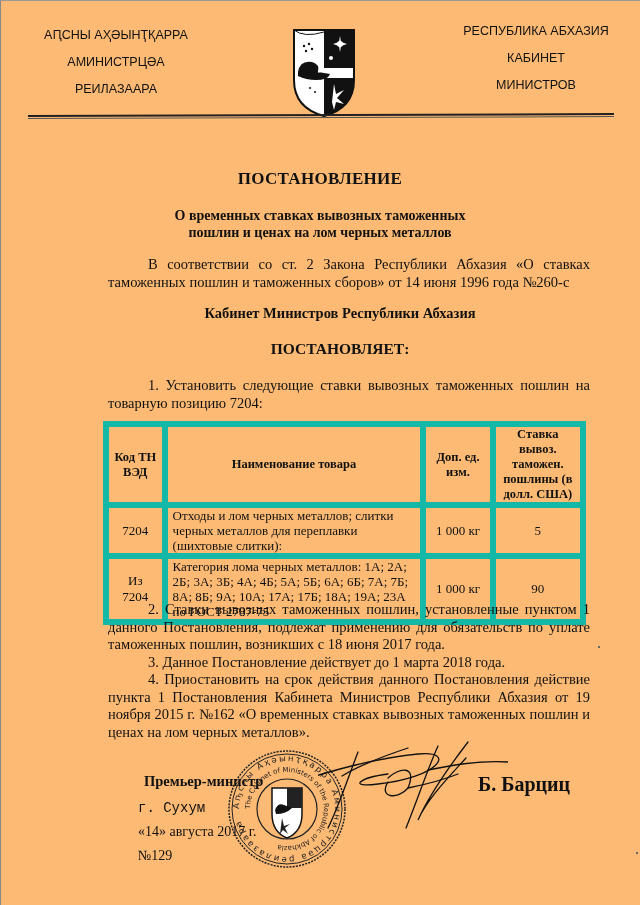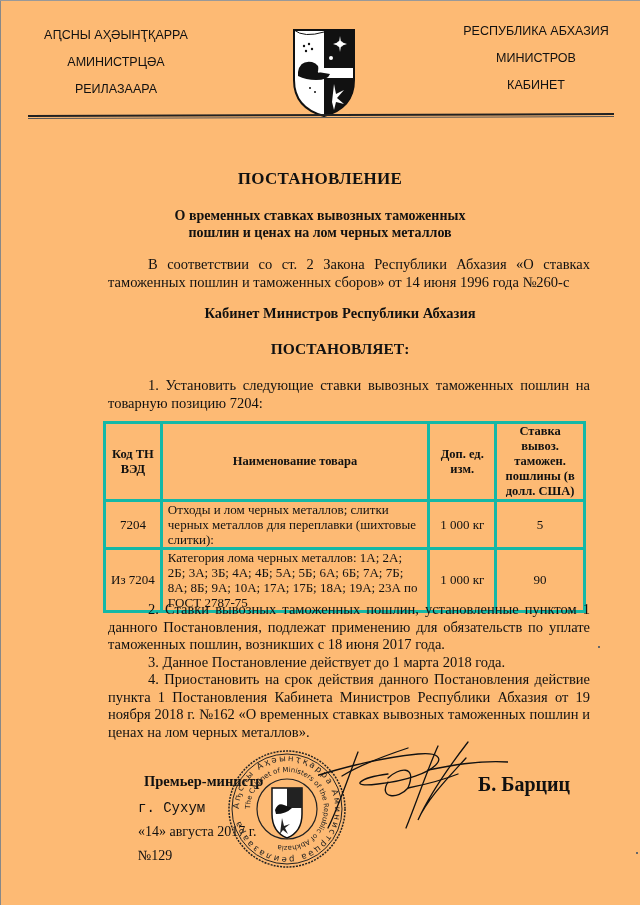--- a/index.html
+++ b/index.html
@@ -47,21 +47,21 @@
     .cabinet { top: 305px; font-size: 14.5px; }
     .resolves { top: 340px; font-size: 15.5px; }
     .p-one { top: 377px; }
 
     
     table.duties {
       position: absolute; left: 103px; top: 421px; width: 483px;
       border-collapse: collapse; font-size: 13px;
     }
     table.duties td, table.duties th {
-      border: 3px solid #14b8a6; padding: 0 5px; vertical-align: middle;
+      border: 6px solid #14b8a6; padding: 0 5px; vertical-align: middle;
     }
     table.duties th { font-weight: bold; text-align: center; line-height: 15px; font-size: 12.5px; }
     .c1 { width: 44px; text-align: center; }
     .c2 { width: 256px; text-align: left; line-height: 15px; margin-left: 9px; }
     .c3 { width: 54px; text-align: center; white-space: nowrap; }
     .c4 { width: 76px; text-align: center; }
     tr.h-row { height: 61px; }
     tr.r1 { height: 33px; }
     tr.r2 { height: 14px; }
     tr.r2 td { line-height: 13px; }
@@ -113,22 +113,22 @@
       <circle cx="16" cy="27" r="1.2"></circle>
         <circle cx="20" cy="64" r="1"></circle>
         <circle cx="25" cy="68" r="1"></circle>
       <path d="M8 48 Q10 36 22 38 Q30 40 28 48 L40 50 Q38 56 26 56 Q16 56 8 52 Z"></path>
     </g>
     <path d="M28 48 Q40 44 60 46" fill="none" stroke="#fff" stroke-width="1.5"></path>
   </svg>
 
   <div class="hdr-right">
     <div>РЕСПУБЛИКА АБХАЗИЯ</div>
+    <div>КАБИНЕТ</div>
     <div>МИНИСТРОВ</div>
-    <div>КАБИНЕТ</div>
   </div>
 
   <div class="rule r1"></div>
   <div class="rule r2"></div>
 
   <div class="title">ПОСТАНОВЛЕНИЕ</div>
   <div class="subtitle">
     <div>О временных ставках вывозных таможенных</div>
     <div>пошлин и ценах на лом черных металлов</div>
   </div>
@@ -158,21 +158,21 @@
       <td class="c1">Из 7204</td>
       <td class="c2">Категория лома черных металлов: 1А; 2А; 2Б; 3А; 3Б; 4А; 4Б; 5А; 5Б; 6А; 6Б; 7А; 7Б; 8А; 8Б; 9А; 10А; 17А; 17Б; 18А; 19А; 23А по ГОСТ 2787-75</td>
       <td class="c3">1 000 кг</td>
       <td class="c4">90</td>
     </tr>
   </tbody>
     </table>
 
   <div class="para p-two"><span class="ind"></span><span>2. Ставки вывозных таможенных пошлин, установленные пунктом 1 данного Постановления, подлежат применению для обязательств по уплате таможенных пошлин, возникших с 18 июня 2017 года.</span></div>
   <div class="para p-three"><span class="ind"></span><span>3. Данное Постановление действует до 1 марта 2018 года.</span></div>
-  <div class="para p-four"><span class="ind"></span><span>4. Приостановить на срок действия данного Постановления действие пункта 1 Постановления Кабинета Министров Республики Абхазия от 19 ноября 2018 г. №162 «О временных ставках вывозных таможенных пошлин и ценах на лом черных металлов».</span></div>
+  <div class="para p-four"><span class="ind"></span><span>4. Приостановить на срок действия данного Постановления действие пункта 1 Постановления Кабинета Министров Республики Абхазия от 19 ноября 2015 г. №162 «О временных ставках вывозных таможенных пошлин и ценах на лом черных металлов».</span></div>
 
   <div class="sig-role">Премьер-министр</div>
   <div class="sig-name">Б. Барциц</div>
   <div class="place">г. Сухум</div>
   <div class="date">«14» августа 2017 г.</div>
   <div class="number">№129</div>
 
   <svg class="seal" viewBox="0 0 122 122">
     <defs>
       <path id="sealOuter" d="M61 61 m-48 0 a48 48 0 1 1 96 0 a48 48 0 1 1 -96 0"></path>

